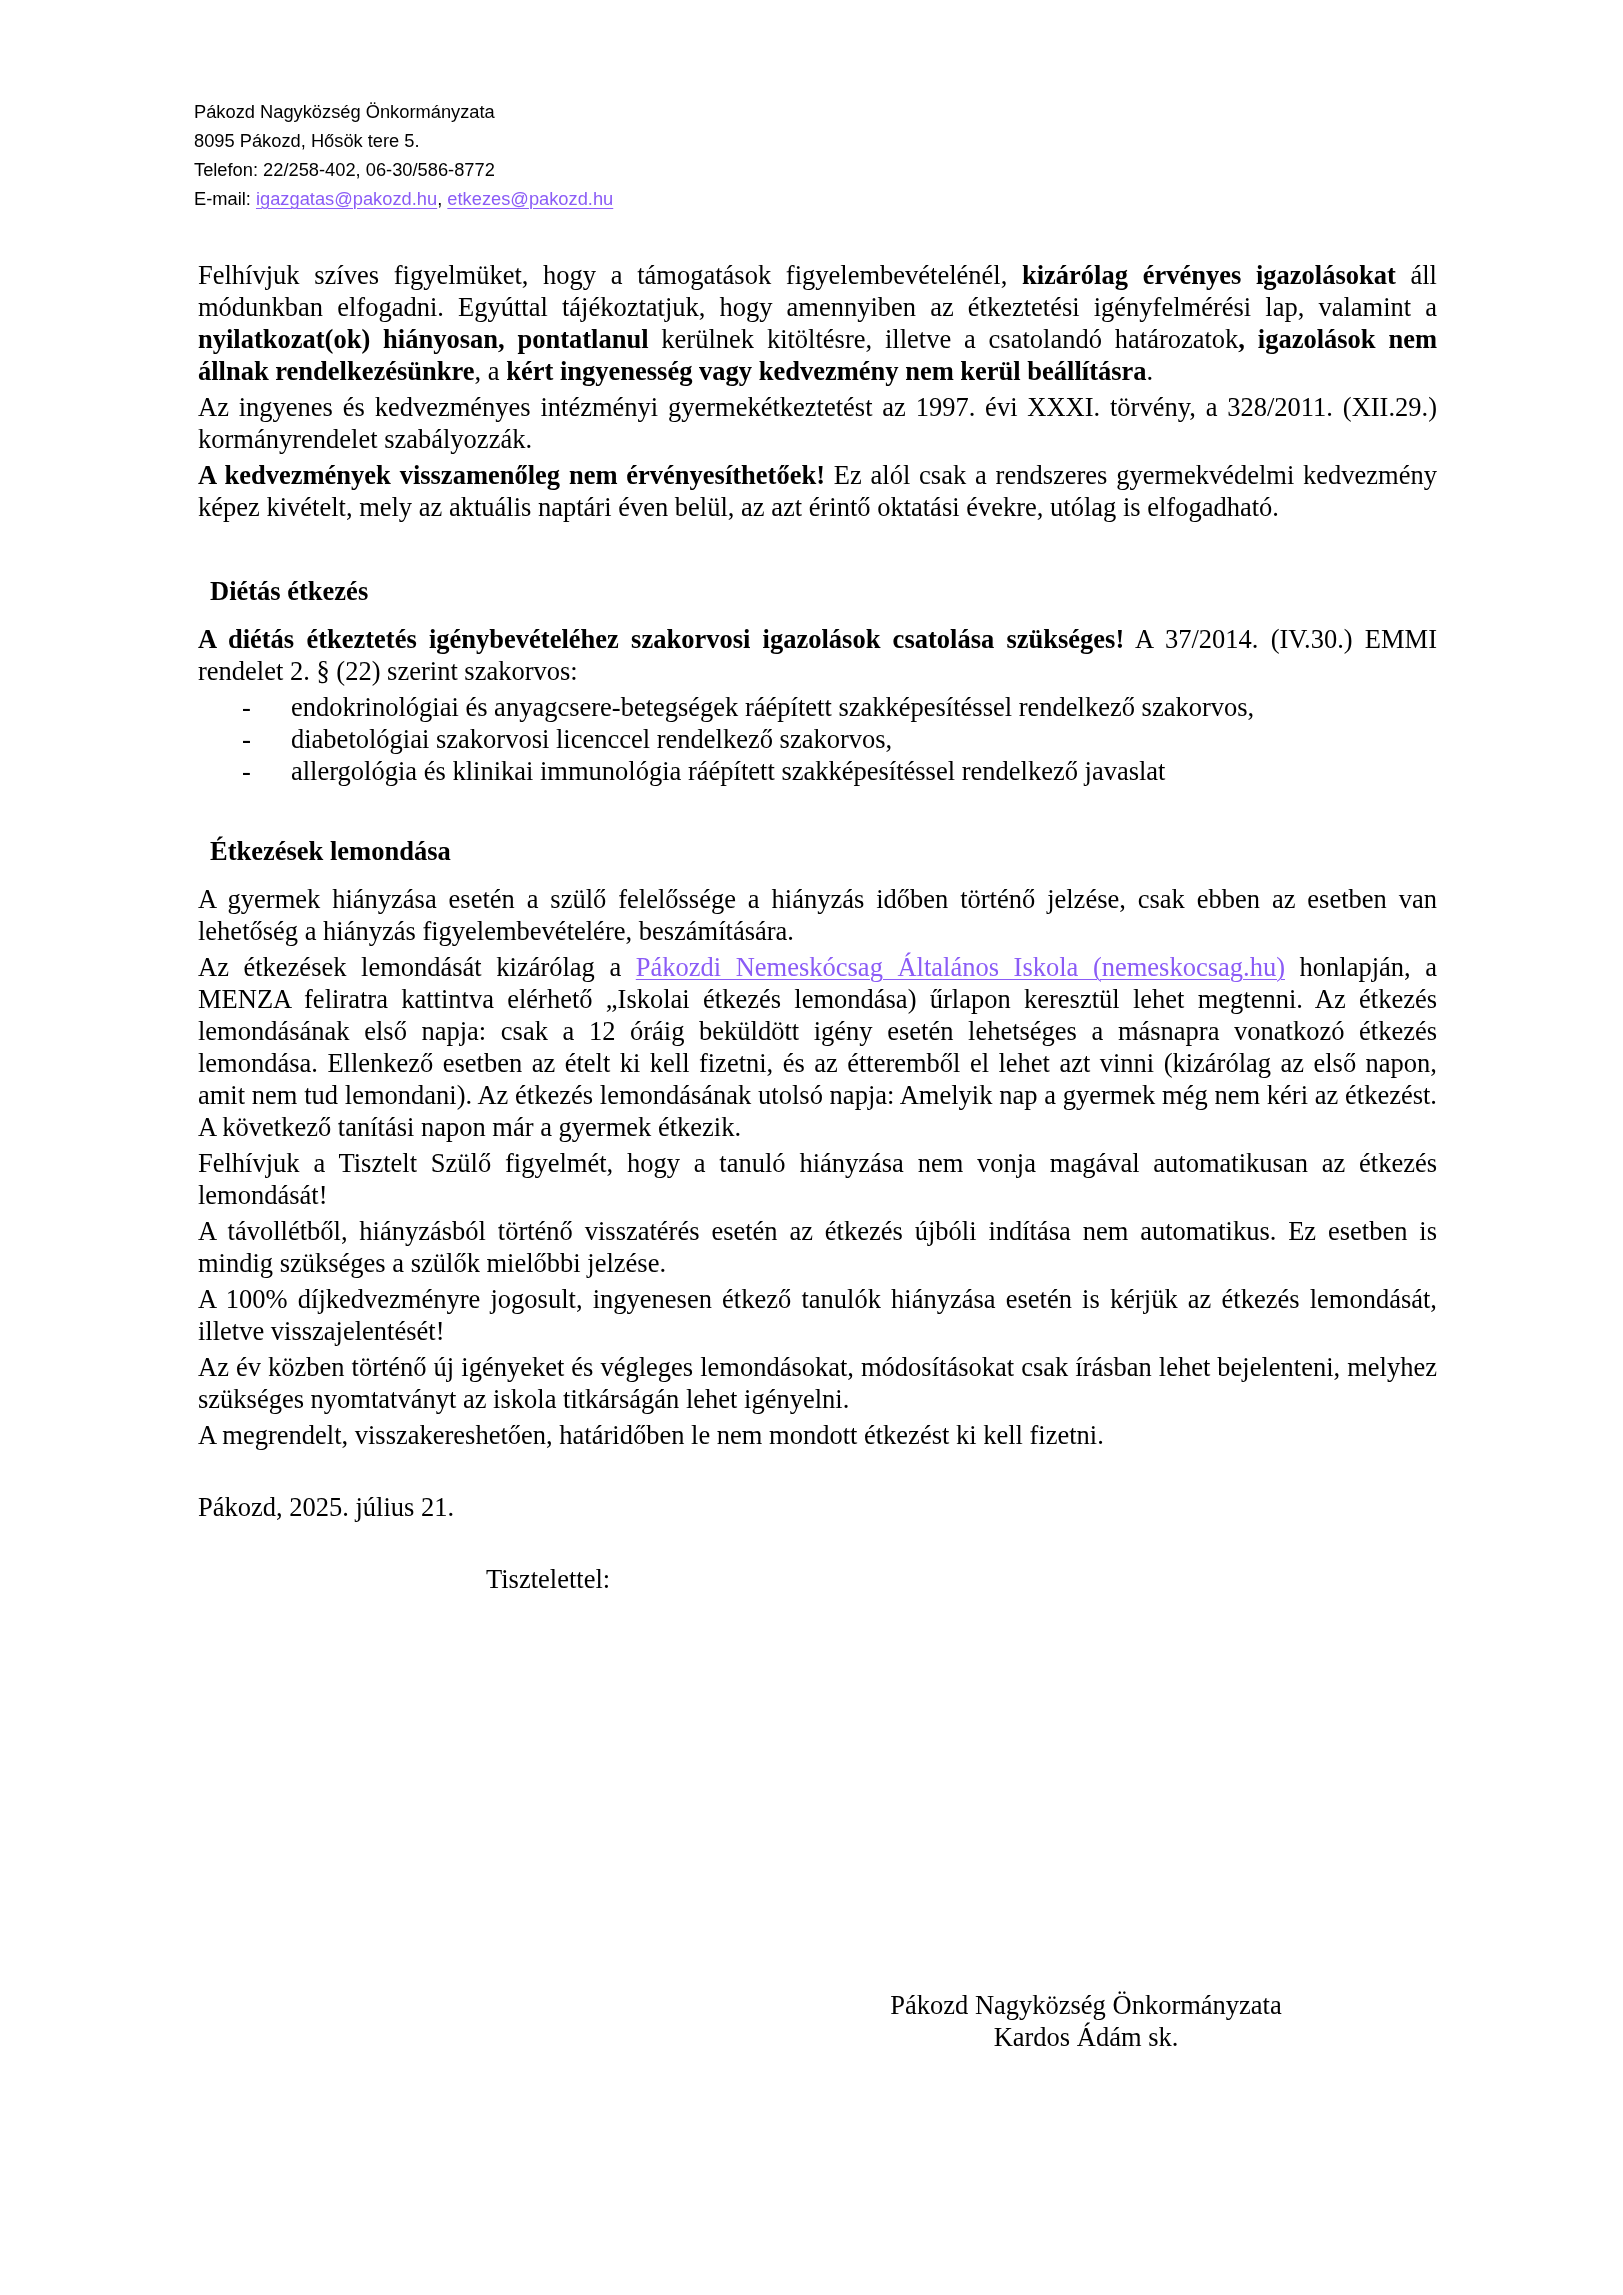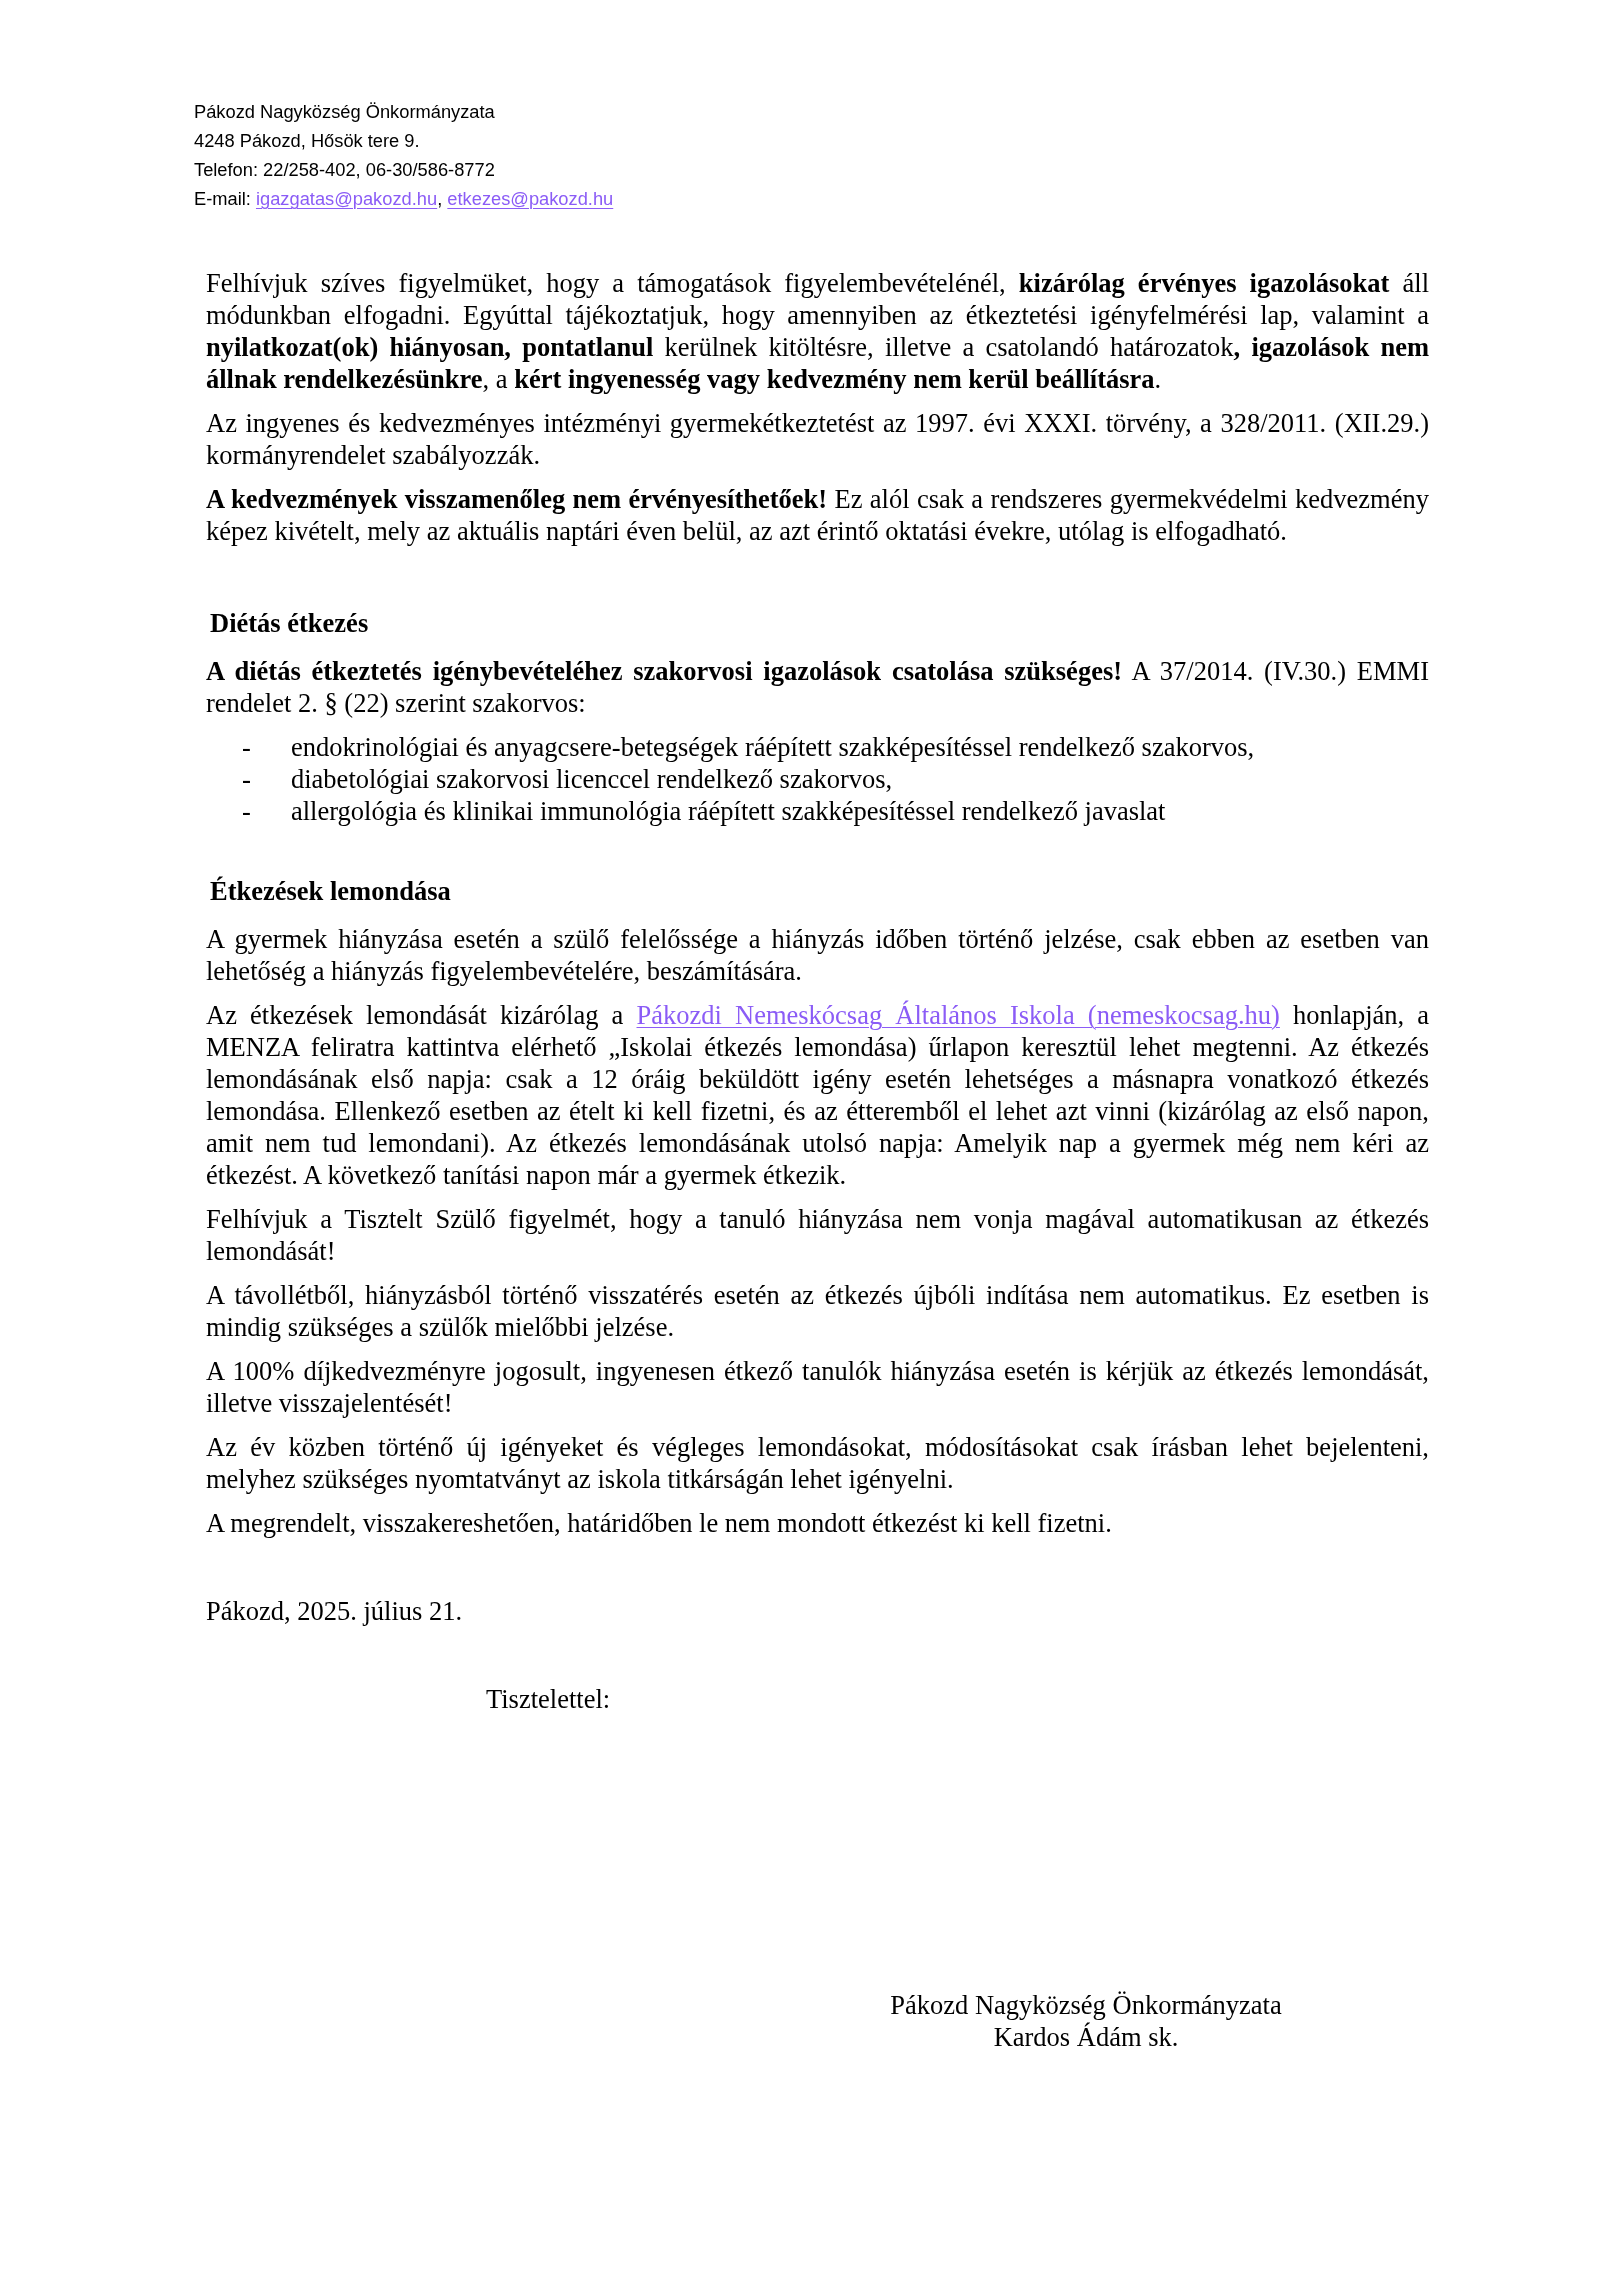--- a/index.html
+++ b/index.html
@@ -2,38 +2,38 @@
 <html style="font-size:10.5px"><head>
 <meta charset="utf-8">
 <style>
   html, body { margin: 0; padding: 0; background: #ffffff; }
   body { width: 1623px; height: 2295px; position: relative; overflow: hidden; color: #000; }
   .page { position: absolute; left: 0; top: 0; width: 1623px; height: 1744px; background: #fff; }
   .letterhead { position: absolute; left: 194px; top: 97px; font-family: "Liberation Sans", "DejaVu Sans", sans-serif; font-size: 18.3px; line-height: 29px; }
   .letterhead div { white-space: nowrap; }
   a.link { color: #8b5cf6; text-decoration: underline; text-decoration-thickness: 1.3px; text-underline-offset: 3.3px; }
   .body { position: absolute; left: 194px; top: 255px; width: 1247px; font-family: "Liberation Serif", "DejaVu Serif", serif; font-size: 26.5px; line-height: 32px; }
-  .p { margin: 12px; text-align: justify; }
+  .p { margin: 4px; text-align: justify; }
   .gap { height: 32px; }
   .h { font-weight: bold; margin: 16px; }
   b { font-weight: bold; }
   ul.dash { list-style: none; margin: 0; padding: 0; }
   ul.dash li { position: relative; padding-left: 97px; text-align: justify; }
   ul.dash li .dash-mark { position: absolute; left: 48px; top: 0; }
   .greeting { margin-left: 292px; }
   .signature { position: absolute; left: 785px; width: 602px; top: 1989px; text-align: center; font-family: "Liberation Serif", "DejaVu Serif", serif; font-size: 26.5px; line-height: 32px; }
 </style>
 </head>
 <body>
 
 <div class="page">
 
   <div class="letterhead">
     <div>Pákozd Nagyközség Önkormányzata</div>
-    <div>4248 Pákozd, Hősök tere 9.</div>
+    <div>8095 Pákozd, Hősök tere 5.</div>
     <div>Telefon: 22/258-402, 06-30/586-8772</div>
     <div><span>E-mail: </span><a class="link">igazgatas@pakozd.hu</a><span>, </span><a class="link">etkezes@pakozd.hu</a></div>
   </div>
 
   <div class="body">
 
     <p class="p" id="intro-p1"><span>Felhívjuk szíves figyelmüket, hogy a támogatások figyelembevételénél, </span><b>kizárólag érvényes igazolásokat</b><span> áll módunkban elfogadni. Egyúttal tájékoztatjuk, hogy amennyiben az étkeztetési igényfelmérési lap, valamint a </span><b>nyilatkozat(ok) hiányosan, pontatlanul</b><span> kerülnek kitöltésre, illetve a csatolandó határozatok</span><b>, igazolások nem állnak rendelkezésünkre</b><span>, a </span><b>kért ingyenesség vagy kedvezmény nem kerül beállításra</b><span>.</span></p>
     <p class="p">Az ingyenes és kedvezményes intézményi gyermekétkeztetést az 1997. évi XXXI. törvény, a 328/2011. (XII.29.) kormányrendelet szabályozzák.</p>
     <p class="p"><b>A kedvezmények visszamenőleg nem érvényesíthetőek!</b><span> Ez alól csak a rendszeres gyermekvédelmi kedvezmény képez kivételt, mely az aktuális naptári éven belül, az azt érintő oktatási évekre, utólag is elfogadható.</span></p>
 

